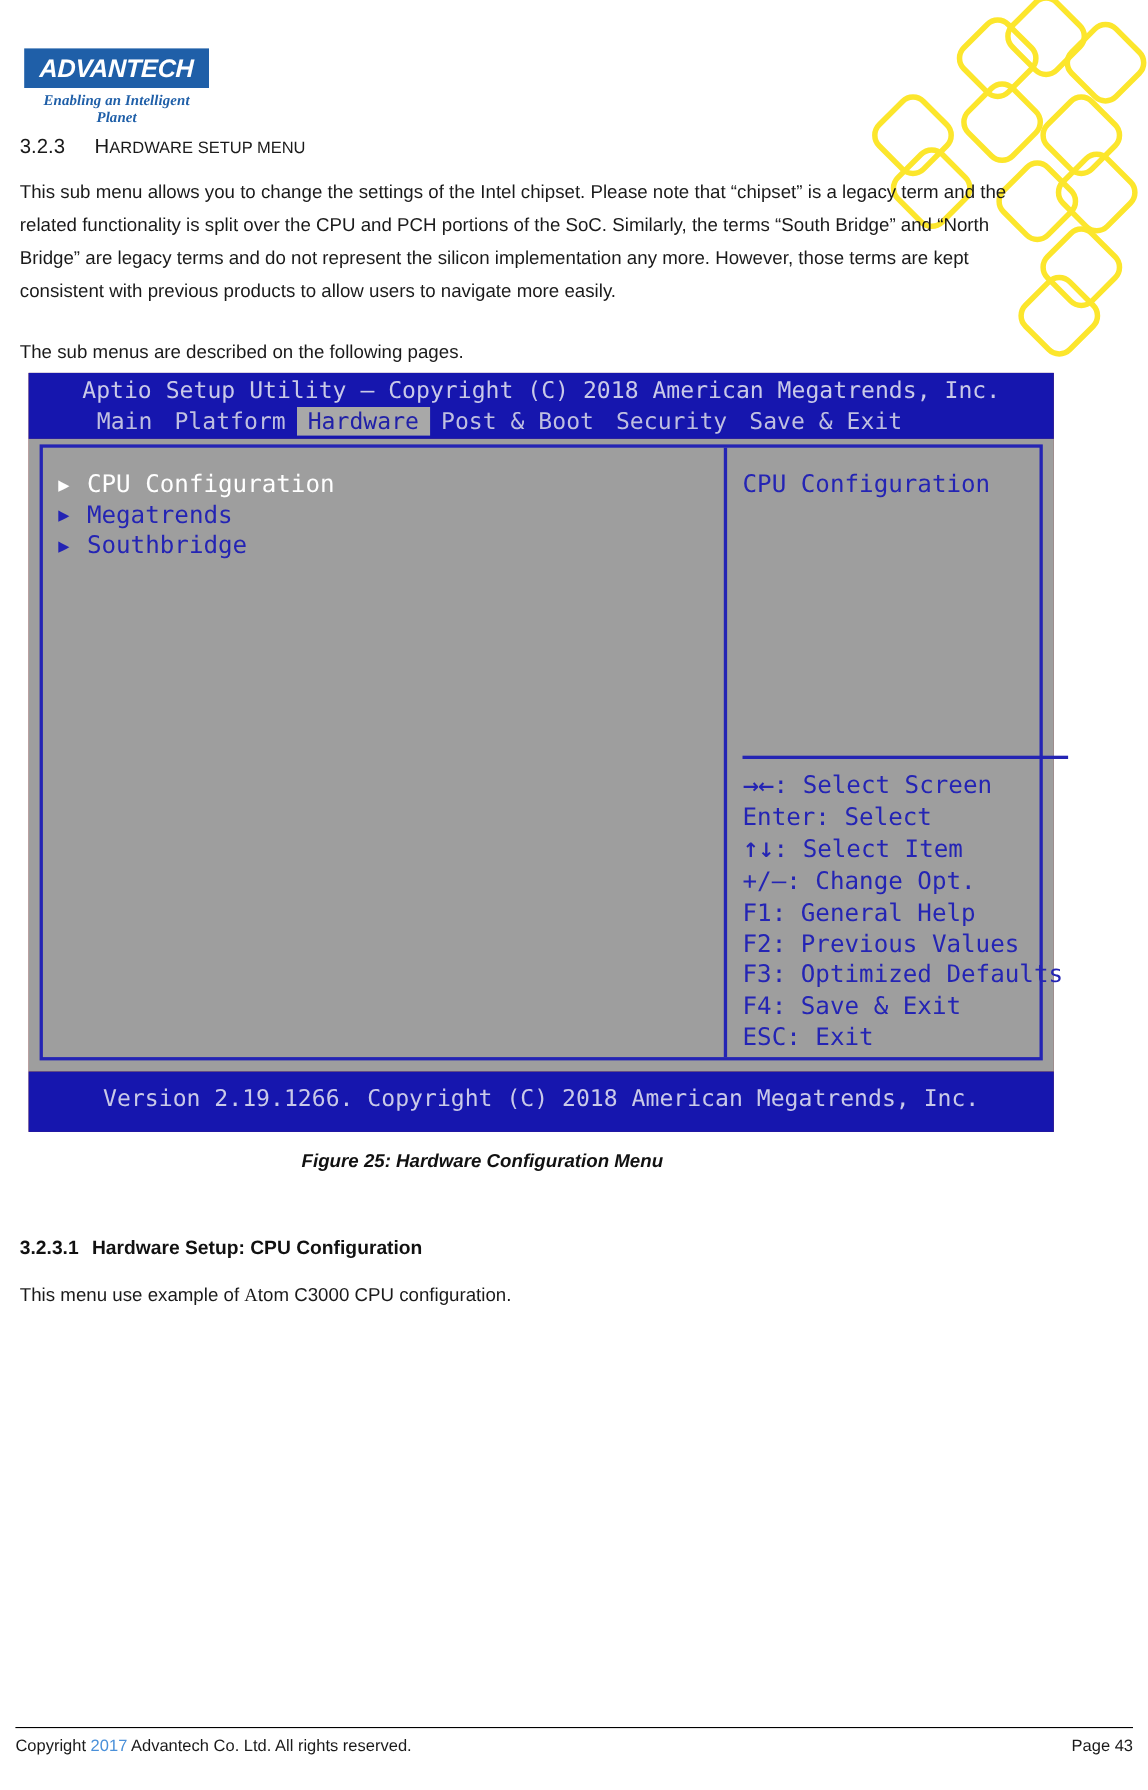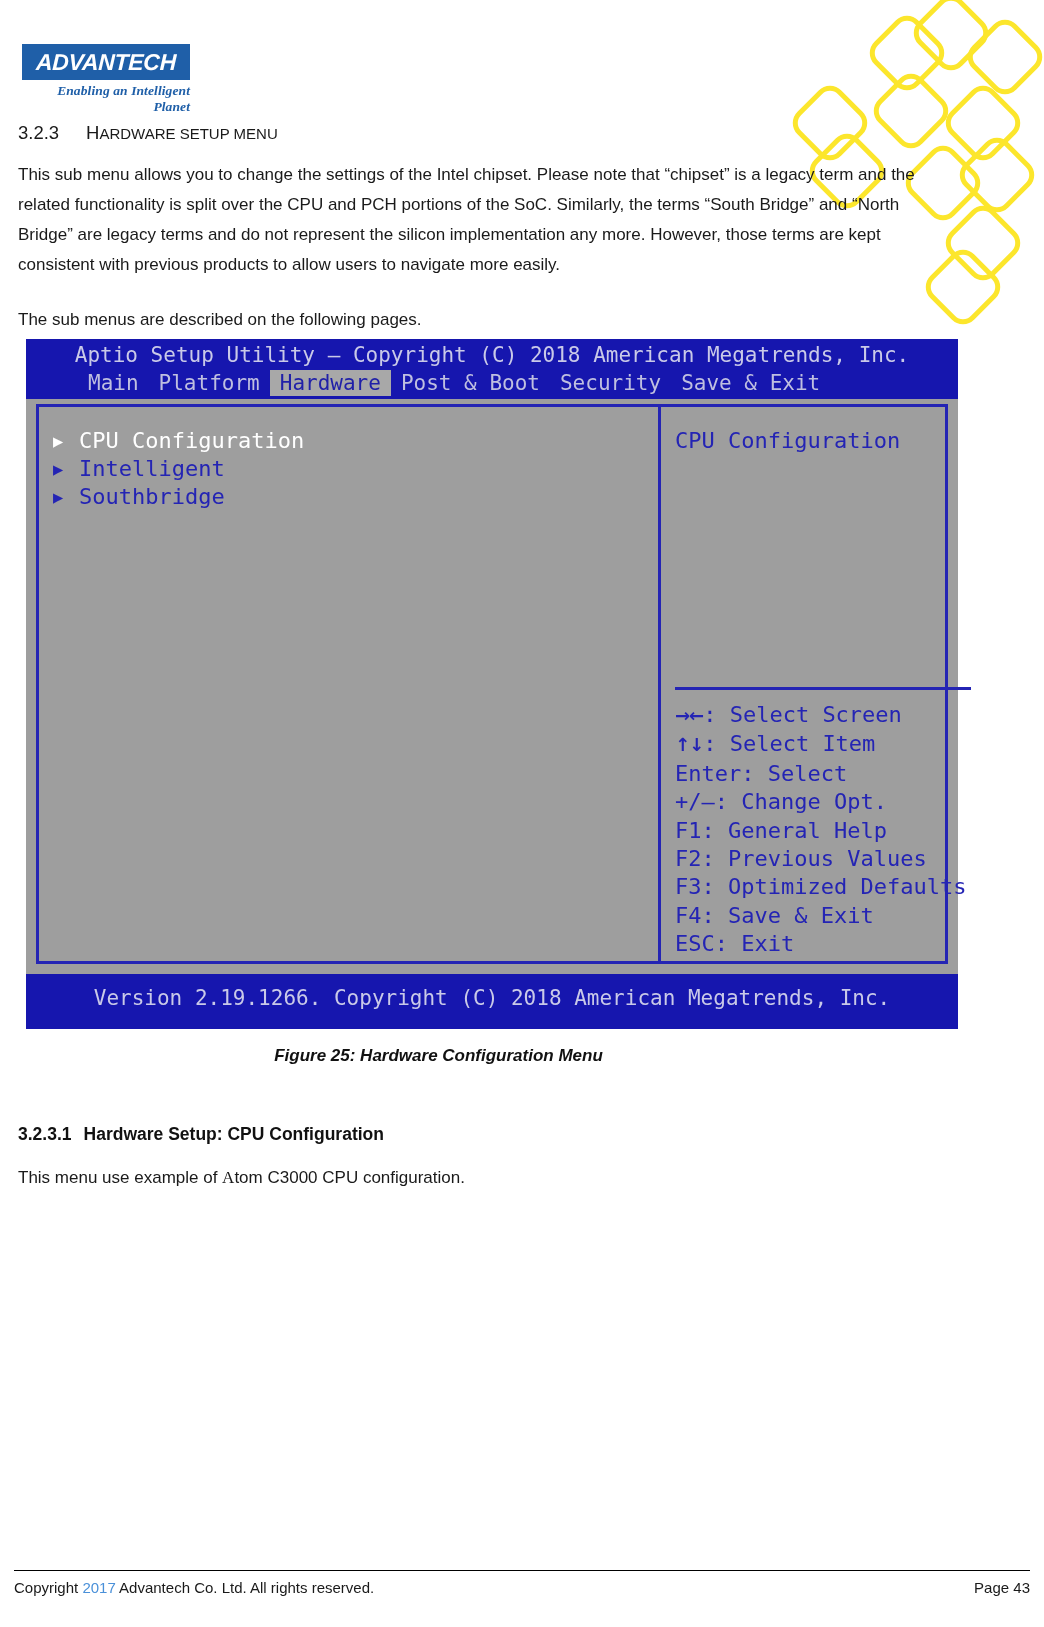--- a/index.html
+++ b/index.html
@@ -57,21 +57,21 @@
     font-style: italic;
     transform: skewX(-2deg);
   }
   .logo-tag {
     margin-top: 3px;
     color: #1F5FA8;
     font-family: "Liberation Serif", serif;
     font-style: italic;
     font-weight: bold;
     font-size: 13.5px;
-    text-align: right;
+    text-align: center;
     width: 168px;
     letter-spacing: 0.1px;
   }
 
   
   .content {
     position: absolute;
     left: 0;
     top: 0;
     width: 1044px;
@@ -358,35 +358,35 @@
     <div class="bios-frame">
       <div class="bios-divider"></div>
 
       <div class="bios-left">
         <div class="menu-row selected">
           <span class="menu-arrow">▶</span>
           <span class="menu-label">CPU Configuration</span>
         </div>
         <div class="menu-row">
           <span class="menu-arrow">▶</span>
-          <span class="menu-label">Intelligent</span>
+          <span class="menu-label">Megatrends</span>
         </div>
         <div class="menu-row">
           <span class="menu-arrow">▶</span>
           <span class="menu-label">Southbridge</span>
         </div>
       </div>
 
       <div class="bios-right">
         <div class="help-title">CPU Configuration</div>
         <div class="help-sep"></div>
         <div class="help-list">
           <div class="help-item"><span class="glyph">→←</span><span>: Select Screen</span></div>
+          <div class="help-item">Enter: Select</div>
           <div class="help-item"><span class="glyph">↑↓</span><span>: Select Item</span></div>
-          <div class="help-item">Enter: Select</div>
           <div class="help-item">+/–: Change Opt.</div>
           <div class="help-item">F1: General Help</div>
           <div class="help-item">F2: Previous Values</div>
           <div class="help-item">F3: Optimized Defaults</div>
           <div class="help-item">F4: Save &amp; Exit</div>
           <div class="help-item">ESC: Exit</div>
         </div>
       </div>
     </div>
   </div>

